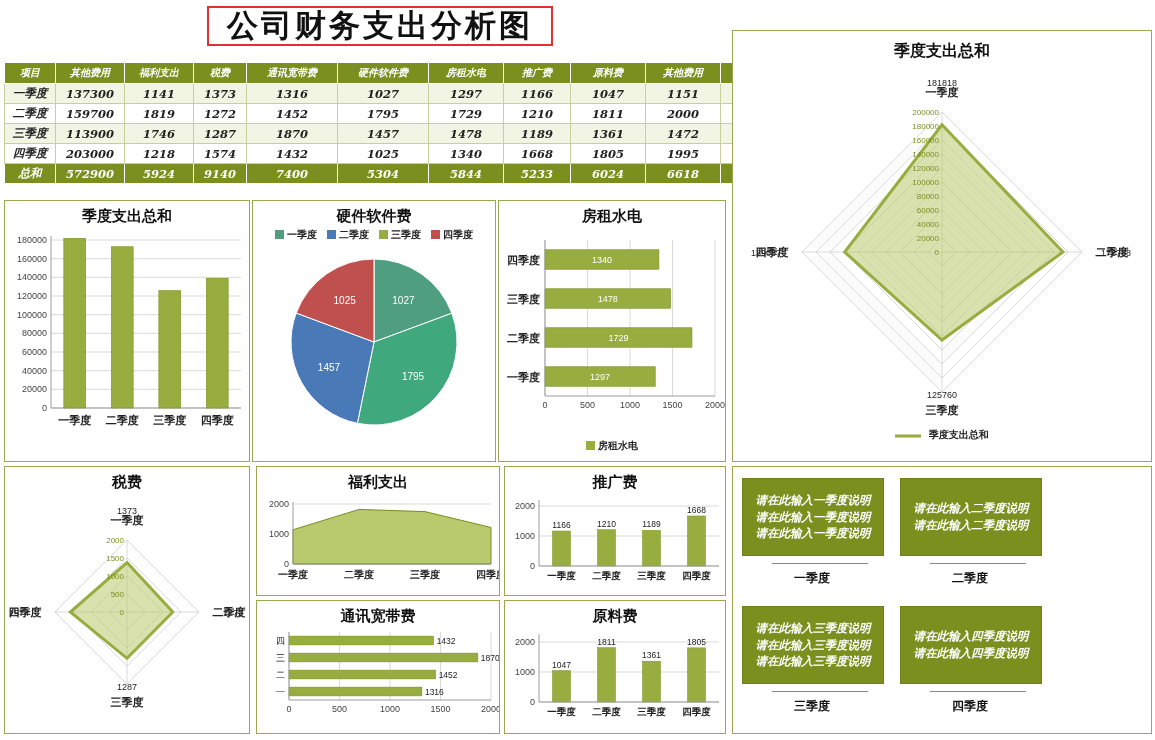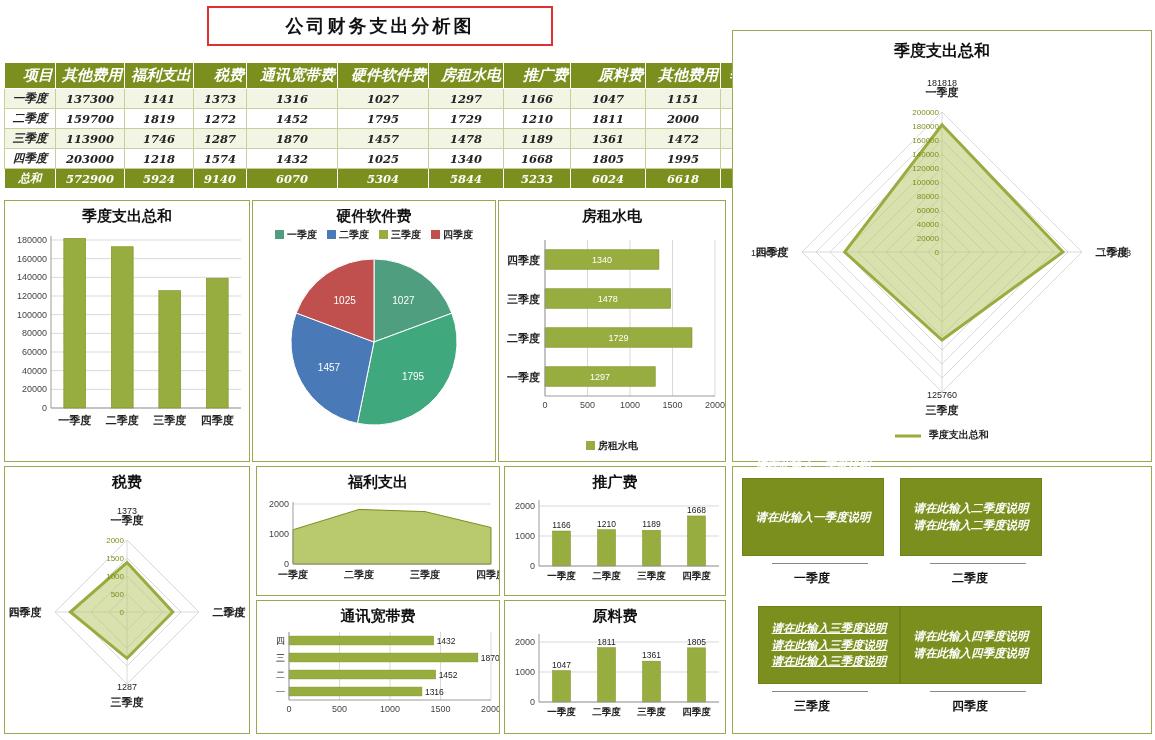--- a/index.html
+++ b/index.html
@@ -8,30 +8,30 @@
     font-family:"Liberation Sans","DejaVu Sans",sans-serif;
     position:relative;overflow:hidden;
   }
   .title-box{
     position:absolute;left:207px;top:6px;width:342px;height:36px;
     border:2px solid #e03030;background:#ffffff;
     display:flex;align-items:center;justify-content:center;
   }
   .title-box span{
     font-family:"DejaVu Serif","Liberation Serif",serif;
-    font-weight:bold;font-size:18px;color:#111;letter-spacing:3px;
+    font-weight:bold;font-size:31px;color:#111;letter-spacing:3px;
   }
   
   table.fin{
     position:absolute;left:4px;top:62px;border-collapse:collapse;
     font-family:"DejaVu Serif","Liberation Serif",serif;
   }
   table.fin th{
-    background:#7a8f1d;color:#fff;font-size:15px;font-weight:bold;
-    border:1px solid #ffffff;padding:3px 2px;text-align:right;font-style:italic;
+    background:#7a8f1d;color:#fff;font-size:10px;font-weight:bold;
+    border:1px solid #ffffff;padding:3px 2px;text-align:center;font-style:italic;
   }
   table.fin td{
     border:1px solid #c8cf9a;font-size:11.5px;color:#222;padding:2px 3px;
     text-align:center;font-style:italic;font-weight:bold;background:#ffffff;
   }
   table.fin tr:nth-child(odd) td{background:#f2f5e4;}
   table.fin tr:nth-child(even) td{background:#ffffff;}
   table.fin td.first{background:#eef2df;}
   table.fin tr.total td{background:#7a8f1d;color:#fff;border:1px solid #fff;margin-top:12px;}
   
@@ -134,21 +134,21 @@
       <td>1668</td>
       <td>1805</td>
       <td>1995</td>
       <td>139057</td>
     </tr>
     <tr class="total">
       <td>总和</td>
       <td>572900</td>
       <td>5924</td>
       <td>9140</td>
-      <td>6070</td>
+      <td>7400</td>
       <td>5304</td>
       <td>5844</td>
       <td>5233</td>
       <td>6024</td>
       <td>6618</td>
       <td>619423</td>
     </tr>
   </tbody>
 </table>
 
@@ -483,36 +483,36 @@
         <text x="30" y="49" text-anchor="end" class="axis-label">1000</text>
         <text x="30" y="19" text-anchor="end" class="axis-label">2000</text>
       </g>
     <line class="axisline" x1="34" y1="8" x2="34" y2="76"></line>
     <line class="axisline" x1="34" y1="76" x2="214" y2="76"></line>
   </svg>
 </div>
 
 <div class="panel" style="left:732px;top:466px;width:420px;height:268px;"></div>
 
-<div class="notebox" style="left:742px;top:478px;width:140px;height:76px;gap:35px;">
+<div class="notebox" style="left:742px;top:478px;width:140px;height:76px;">
   <div>请在此输入一季度说明</div>
   <div>请在此输入一季度说明</div>
   <div>请在此输入一季度说明</div>
 </div>
 <div class="notecap" style="left:742px;top:570px;width:140px;">一季度</div>
 <div style="position:absolute;left:772px;top:563px;width:96px;height:1px;background:#888"></div>
 
 <div class="notebox" style="left:900px;top:478px;width:140px;height:76px;">
   <div>请在此输入二季度说明</div>
   <div>请在此输入二季度说明</div>
 </div>
 <div class="notecap" style="left:900px;top:570px;width:140px;">二季度</div>
 <div style="position:absolute;left:930px;top:563px;width:96px;height:1px;background:#888"></div>
 
-<div class="notebox" style="left:758px;top:606px;width:140px;height:76px;text-decoration:underline;">
+<div class="notebox" style="left:742px;top:606px;width:140px;height:76px;">
   <div>请在此输入三季度说明</div>
   <div>请在此输入三季度说明</div>
   <div>请在此输入三季度说明</div>
 </div>
 <div class="notecap" style="left:742px;top:698px;width:140px;">三季度</div>
 <div style="position:absolute;left:772px;top:691px;width:96px;height:1px;background:#888"></div>
 
 <div class="notebox" style="left:900px;top:606px;width:140px;height:76px;">
   <div>请在此输入四季度说明</div>
   <div>请在此输入四季度说明</div>

